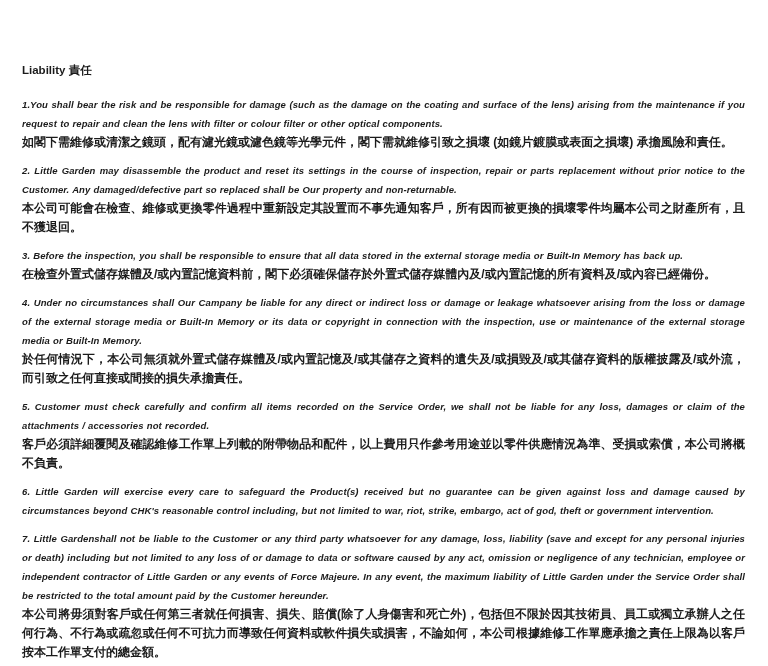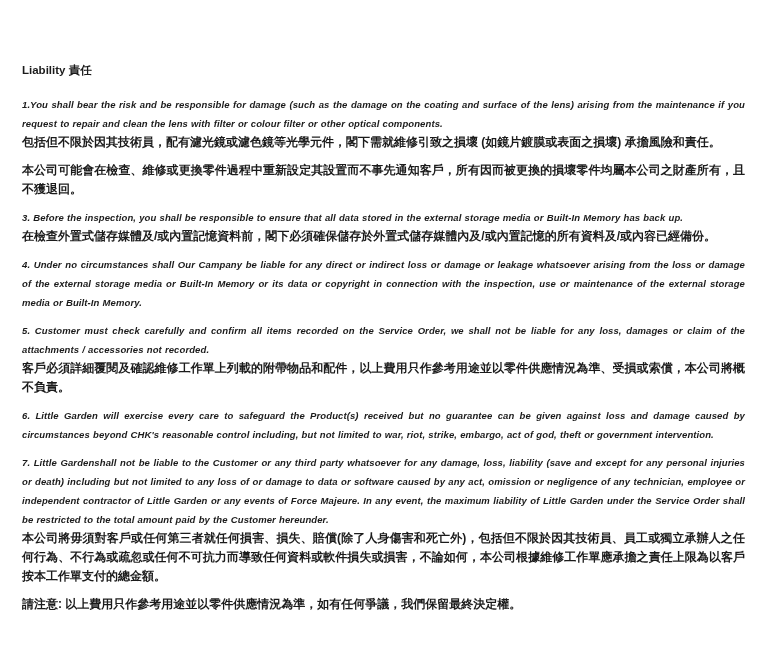--- a/index.html
+++ b/index.html
@@ -54,34 +54,36 @@
   </style>
 </head>
 <body>
 
 <div class="page">
 
   <div class="doc-title">Liability 責任</div>
 
   <div class="para">
     <div class="en-text">1.You shall bear the risk and be responsible for damage (such as the damage on the coating and surface of the lens) arising from the maintenance if you request to repair and clean the lens with filter or colour filter or other optical components.</div>
-    <div class="zh-text" lang="zh-Hant">包括但不限於因其技術員，配有濾光鏡或濾色鏡等光學元件，閣下需就維修引致之損壞 (如鏡片鍍膜或表面之損壞) 承擔風險和責任。</div>
+    <div class="zh-text" lang="zh-Hant">如閣下需維修或清潔之鏡頭，配有濾光鏡或濾色鏡等光學元件，閣下需就維修引致之損壞 (如鏡片鍍膜或表面之損壞) 承擔風險和責任。</div>
   </div>
 
   <div class="para">
+    <div class="en-text">2. Little Garden may disassemble the product and reset its settings in the course of inspection, repair or parts replacement without prior notice to the Customer. Any damaged/defective part so replaced shall be Our property and non-returnable.</div>
     <div class="zh-text" lang="zh-Hant">本公司可能會在檢查、維修或更換零件過程中重新設定其設置而不事先通知客戶，所有因而被更換的損壞零件均屬本公司之財產所有，且不獲退回。</div>
   </div>
 
   <div class="para">
     <div class="en-text">3. Before the inspection, you shall be responsible to ensure that all data stored in the external storage media or Built-In Memory has back up.</div>
     <div class="zh-text" lang="zh-Hant">在檢查外置式儲存媒體及/或內置記憶資料前，閣下必須確保儲存於外置式儲存媒體內及/或內置記憶的所有資料及/或內容已經備份。</div>
   </div>
 
   <div class="para">
     <div class="en-text">4. Under no circumstances shall Our Campany be liable for any direct or indirect loss or damage or leakage whatsoever arising from the loss or damage of the external storage media or Built-In Memory or its data or copyright in connection with the inspection, use or maintenance of the external storage media or Built-In Memory.</div>
+    <div class="zh-text" lang="zh-Hant">於任何情況下，本公司無須就外置式儲存媒體及/或內置記憶及/或其儲存之資料的遺失及/或損毀及/或其儲存資料的版權披露及/或外流，而引致之任何直接或間接的損失承擔責任。</div>
   </div>
 
   <div class="para">
     <div class="en-text">5. Customer must check carefully and confirm all items recorded on the Service Order, we shall not be liable for any loss, damages or claim of the attachments / accessories not recorded.</div>
     <div class="zh-text" lang="zh-Hant">客戶必須詳細覆閱及確認維修工作單上列載的附帶物品和配件，以上費用只作參考用途並以零件供應情況為準、受損或索償，本公司將概不負責。</div>
   </div>
 
   <div class="para">
     <div class="en-text">6. Little Garden will exercise every care to safeguard the Product(s) received but no guarantee can be given against loss and damage caused by circumstances beyond CHK's reasonable control including, but not limited to war, riot, strike, embargo, act of god, theft or government intervention.</div>
   </div>

